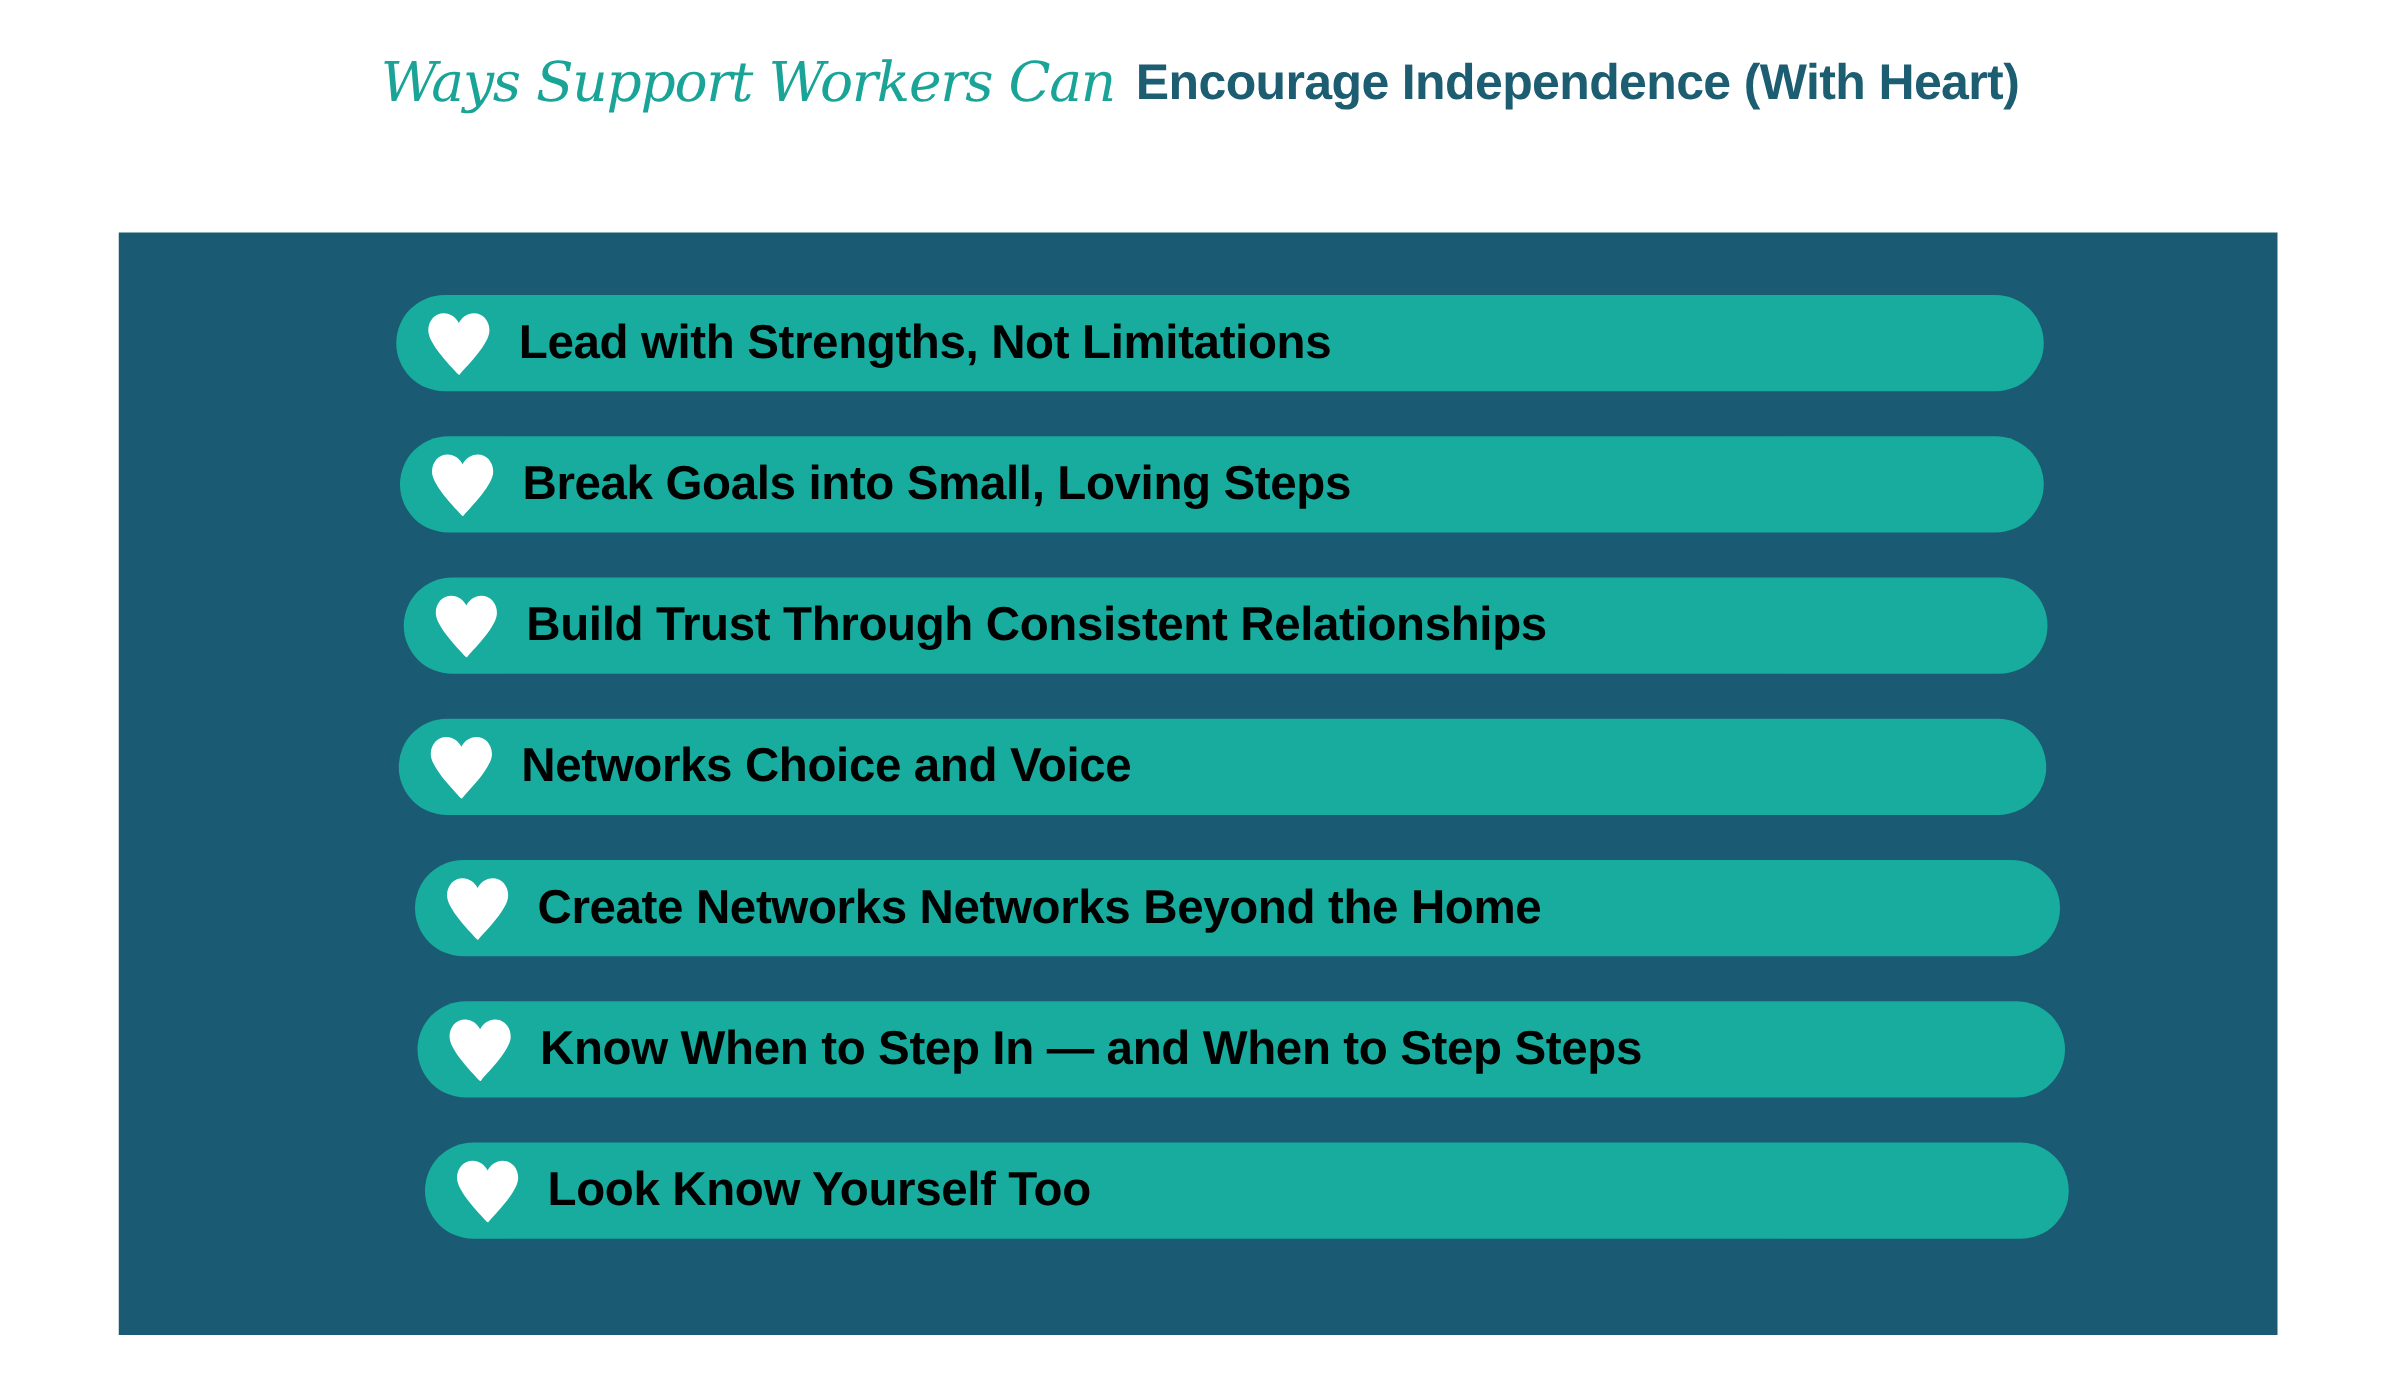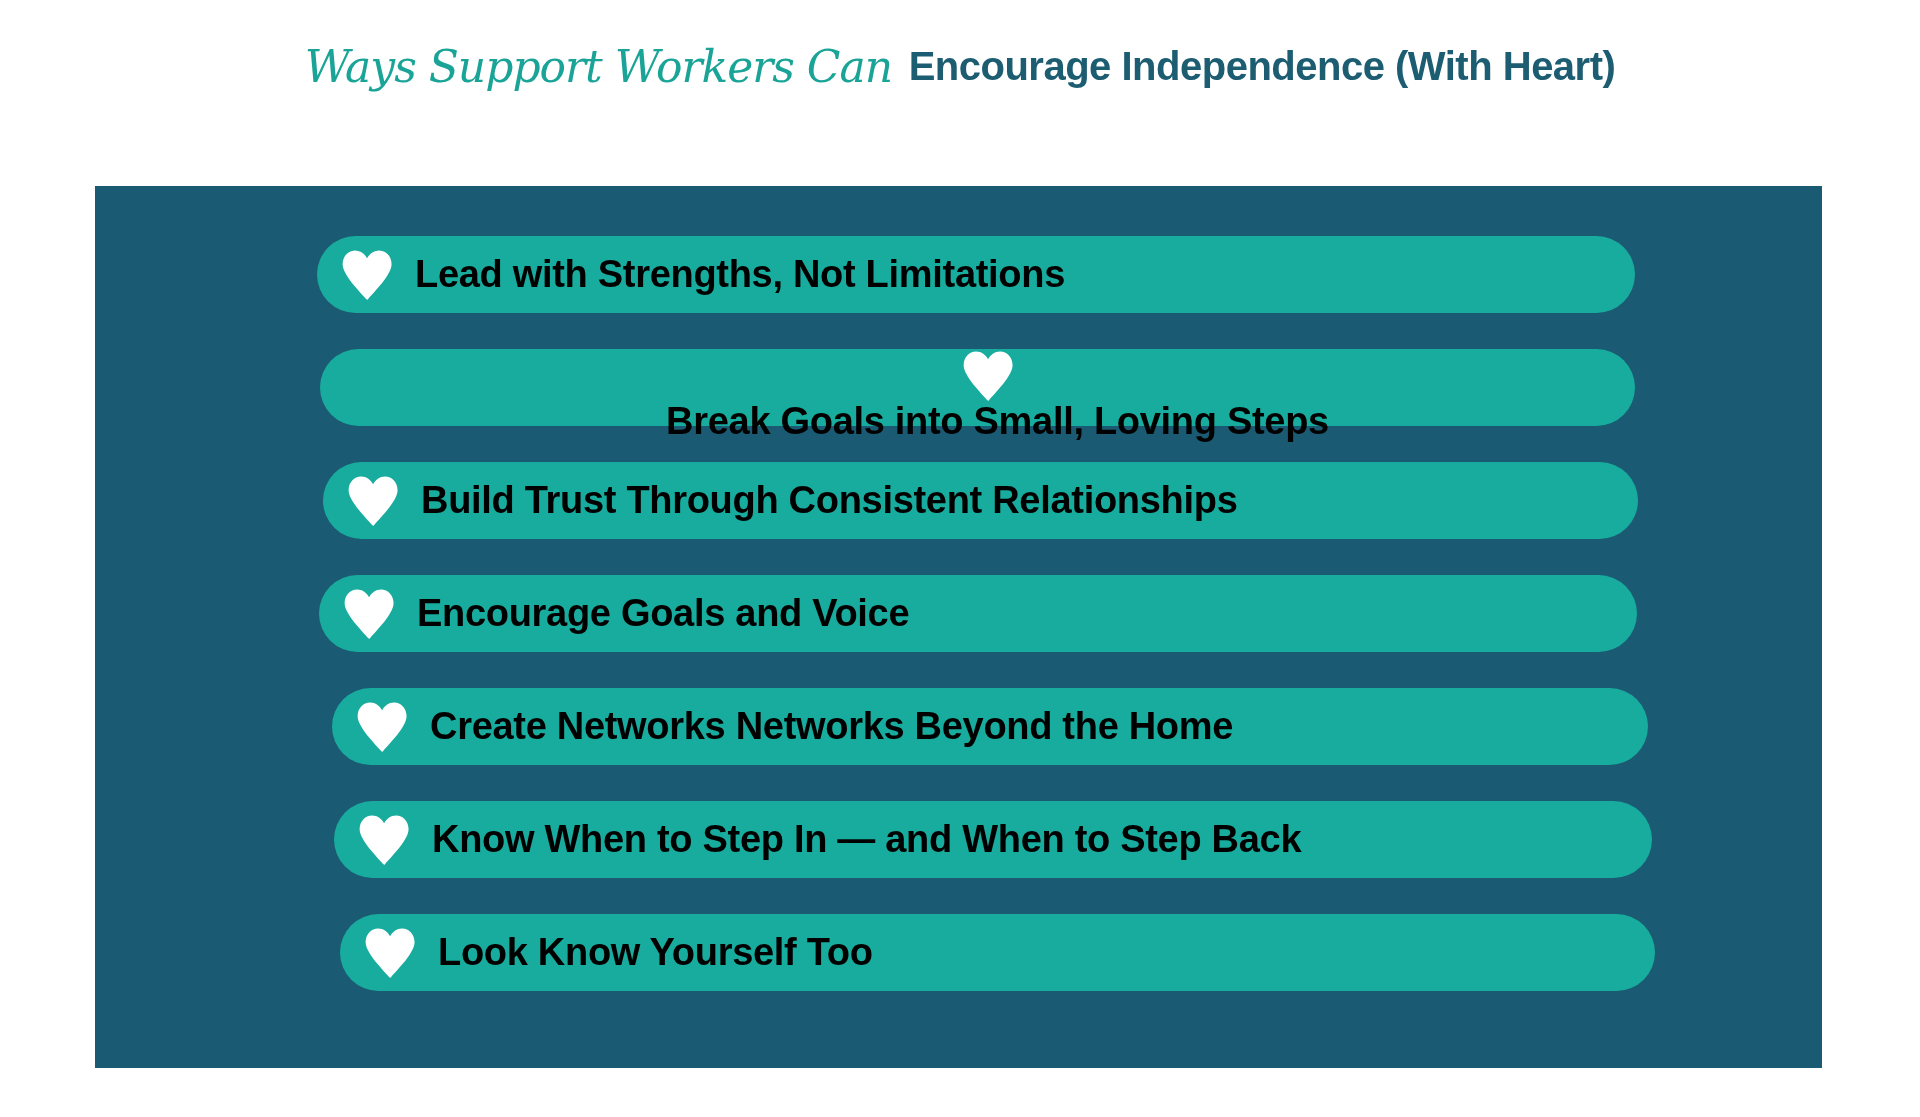--- a/index.html
+++ b/index.html
@@ -117,21 +117,21 @@
 <div id="panel">
   <div id="pill-list">
       <div class="pill-row" style="left: 222px; top: 50px; width: 1318px;">
         <span class="pill-heart">
           <svg viewBox="0 0 32 29" xmlns="http://www.w3.org/2000/svg" aria-hidden="true">
             <path fill="#ffffff" d="M16 28.2c-0.5 0-0.9-0.2-1.2-0.6C11.6 23.9 2 14.4 2 8.6 2 4.2 5 1 8.9 1c2.9 0 5.4 1.9 6.6 4.3C16.7 2.9 19.2 1 22.1 1 26 1 29 4.2 29 8.6c0 5.8-9.6 15.3-12.8 19C16 28 15.6 28.2 16 28.2z"></path>
           </svg>
         </span>
         <span class="pill-label">Lead with Strengths, Not Limitations</span>
       </div>
-      <div class="pill-row" style="left: 225px; top: 163px; width: 1315px; flex-direction: column;">
+      <div class="pill-row" style="left: 225px; top: 163px; width: 1315px;">
         <span class="pill-heart">
           <svg viewBox="0 0 32 29" xmlns="http://www.w3.org/2000/svg" aria-hidden="true">
             <path fill="#ffffff" d="M16 28.2c-0.5 0-0.9-0.2-1.2-0.6C11.6 23.9 2 14.4 2 8.6 2 4.2 5 1 8.9 1c2.9 0 5.4 1.9 6.6 4.3C16.7 2.9 19.2 1 22.1 1 26 1 29 4.2 29 8.6c0 5.8-9.6 15.3-12.8 19C16 28 15.6 28.2 16 28.2z"></path>
           </svg>
         </span>
         <span class="pill-label">Break Goals into Small, Loving Steps</span>
       </div>
       <div class="pill-row" style="left: 228px; top: 276px; width: 1315px;">
         <span class="pill-heart">
           <svg viewBox="0 0 32 29" xmlns="http://www.w3.org/2000/svg" aria-hidden="true">
@@ -139,37 +139,37 @@
           </svg>
         </span>
         <span class="pill-label">Build Trust Through Consistent Relationships</span>
       </div>
       <div class="pill-row" style="left: 224px; top: 389px; width: 1318px;">
         <span class="pill-heart">
           <svg viewBox="0 0 32 29" xmlns="http://www.w3.org/2000/svg" aria-hidden="true">
             <path fill="#ffffff" d="M16 28.2c-0.5 0-0.9-0.2-1.2-0.6C11.6 23.9 2 14.4 2 8.6 2 4.2 5 1 8.9 1c2.9 0 5.4 1.9 6.6 4.3C16.7 2.9 19.2 1 22.1 1 26 1 29 4.2 29 8.6c0 5.8-9.6 15.3-12.8 19C16 28 15.6 28.2 16 28.2z"></path>
           </svg>
         </span>
-        <span class="pill-label">Encourage Goals and Voice</span>
+        <span class="pill-label">Networks Choice and Voice</span>
       </div>
       <div class="pill-row" style="left: 237px; top: 502px; width: 1316px;">
         <span class="pill-heart">
           <svg viewBox="0 0 32 29" xmlns="http://www.w3.org/2000/svg" aria-hidden="true">
             <path fill="#ffffff" d="M16 28.2c-0.5 0-0.9-0.2-1.2-0.6C11.6 23.9 2 14.4 2 8.6 2 4.2 5 1 8.9 1c2.9 0 5.4 1.9 6.6 4.3C16.7 2.9 19.2 1 22.1 1 26 1 29 4.2 29 8.6c0 5.8-9.6 15.3-12.8 19C16 28 15.6 28.2 16 28.2z"></path>
           </svg>
         </span>
         <span class="pill-label">Create Networks Networks Beyond the Home</span>
       </div>
       <div class="pill-row" style="left: 239px; top: 615px; width: 1318px;">
         <span class="pill-heart">
           <svg viewBox="0 0 32 29" xmlns="http://www.w3.org/2000/svg" aria-hidden="true">
             <path fill="#ffffff" d="M16 28.2c-0.5 0-0.9-0.2-1.2-0.6C11.6 23.9 2 14.4 2 8.6 2 4.2 5 1 8.9 1c2.9 0 5.4 1.9 6.6 4.3C16.7 2.9 19.2 1 22.1 1 26 1 29 4.2 29 8.6c0 5.8-9.6 15.3-12.8 19C16 28 15.6 28.2 16 28.2z"></path>
           </svg>
         </span>
-        <span class="pill-label">Know When to Step In — and When to Step Back</span>
+        <span class="pill-label">Know When to Step In — and When to Step Steps</span>
       </div>
       <div class="pill-row" style="left: 245px; top: 728px; width: 1315px;">
         <span class="pill-heart">
           <svg viewBox="0 0 32 29" xmlns="http://www.w3.org/2000/svg" aria-hidden="true">
             <path fill="#ffffff" d="M16 28.2c-0.5 0-0.9-0.2-1.2-0.6C11.6 23.9 2 14.4 2 8.6 2 4.2 5 1 8.9 1c2.9 0 5.4 1.9 6.6 4.3C16.7 2.9 19.2 1 22.1 1 26 1 29 4.2 29 8.6c0 5.8-9.6 15.3-12.8 19C16 28 15.6 28.2 16 28.2z"></path>
           </svg>
         </span>
         <span class="pill-label">Look Know Yourself Too</span>
       </div>
     </div>

